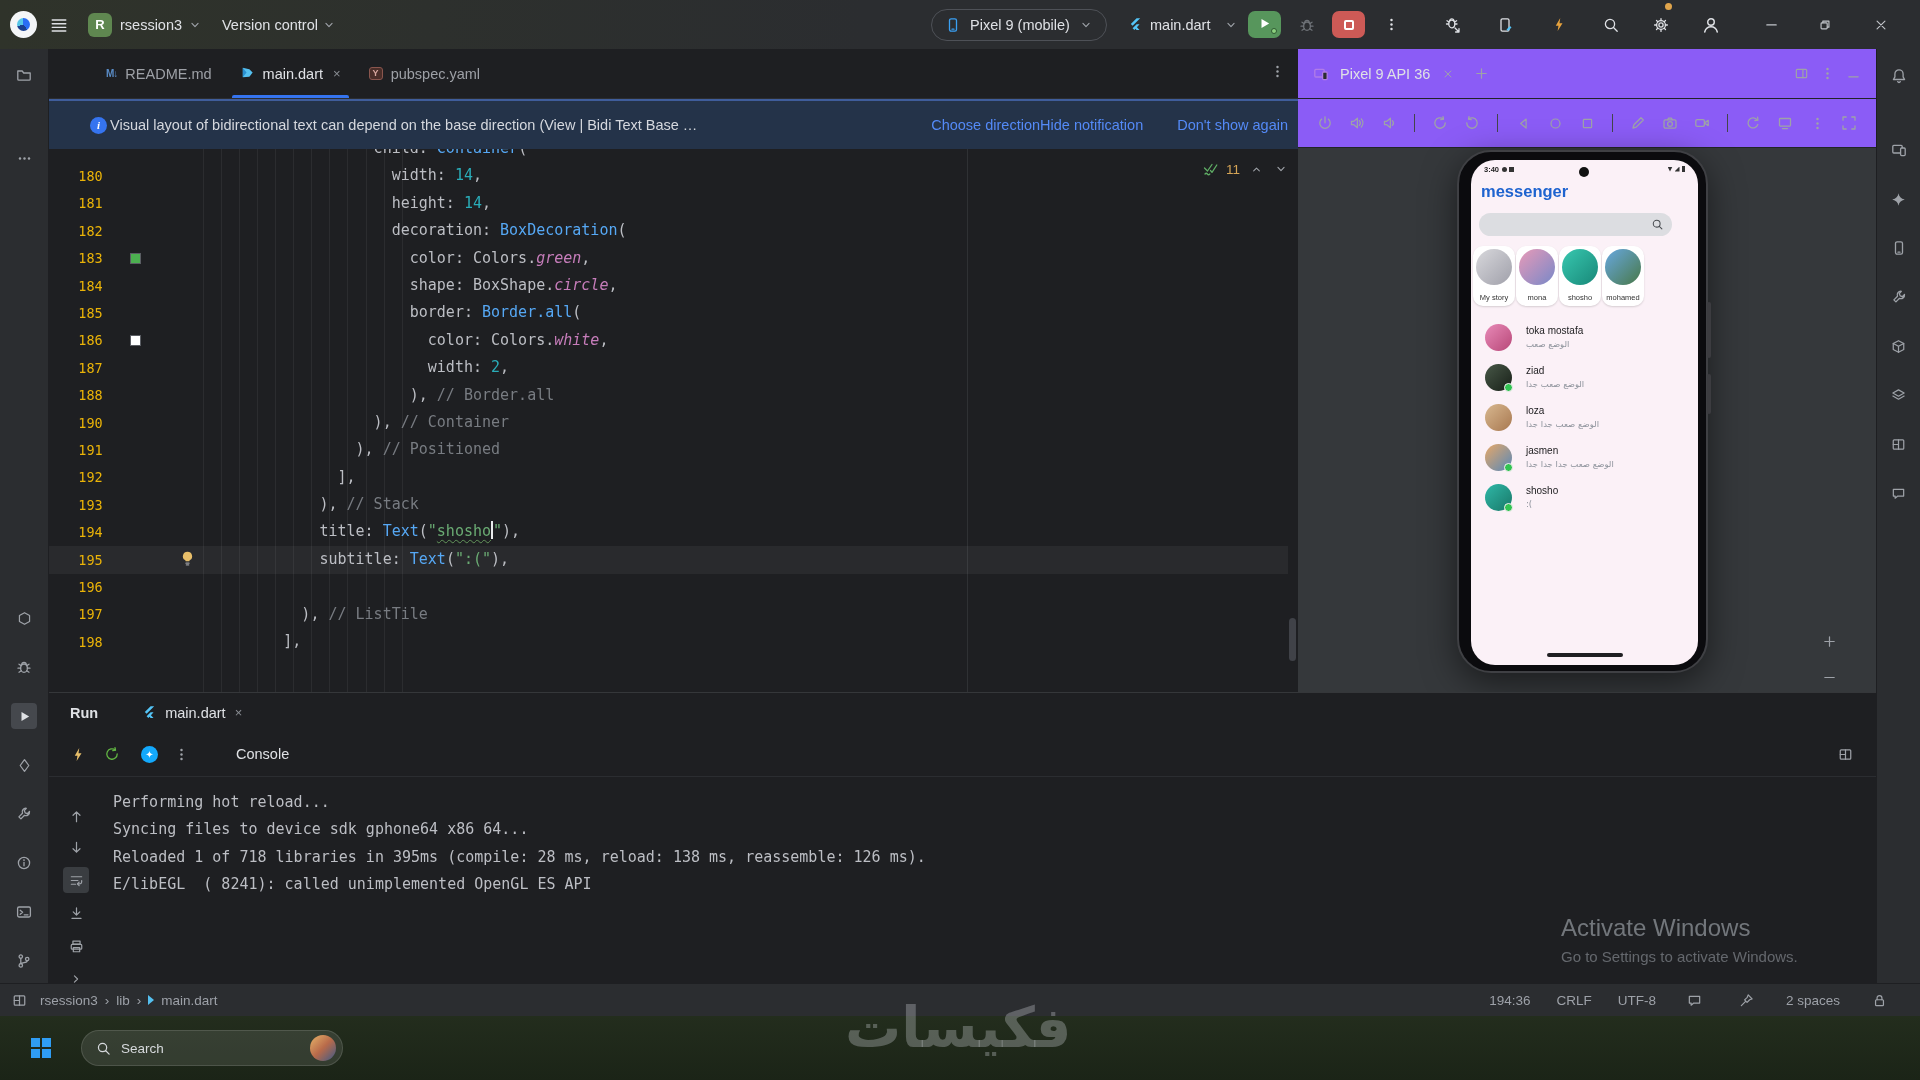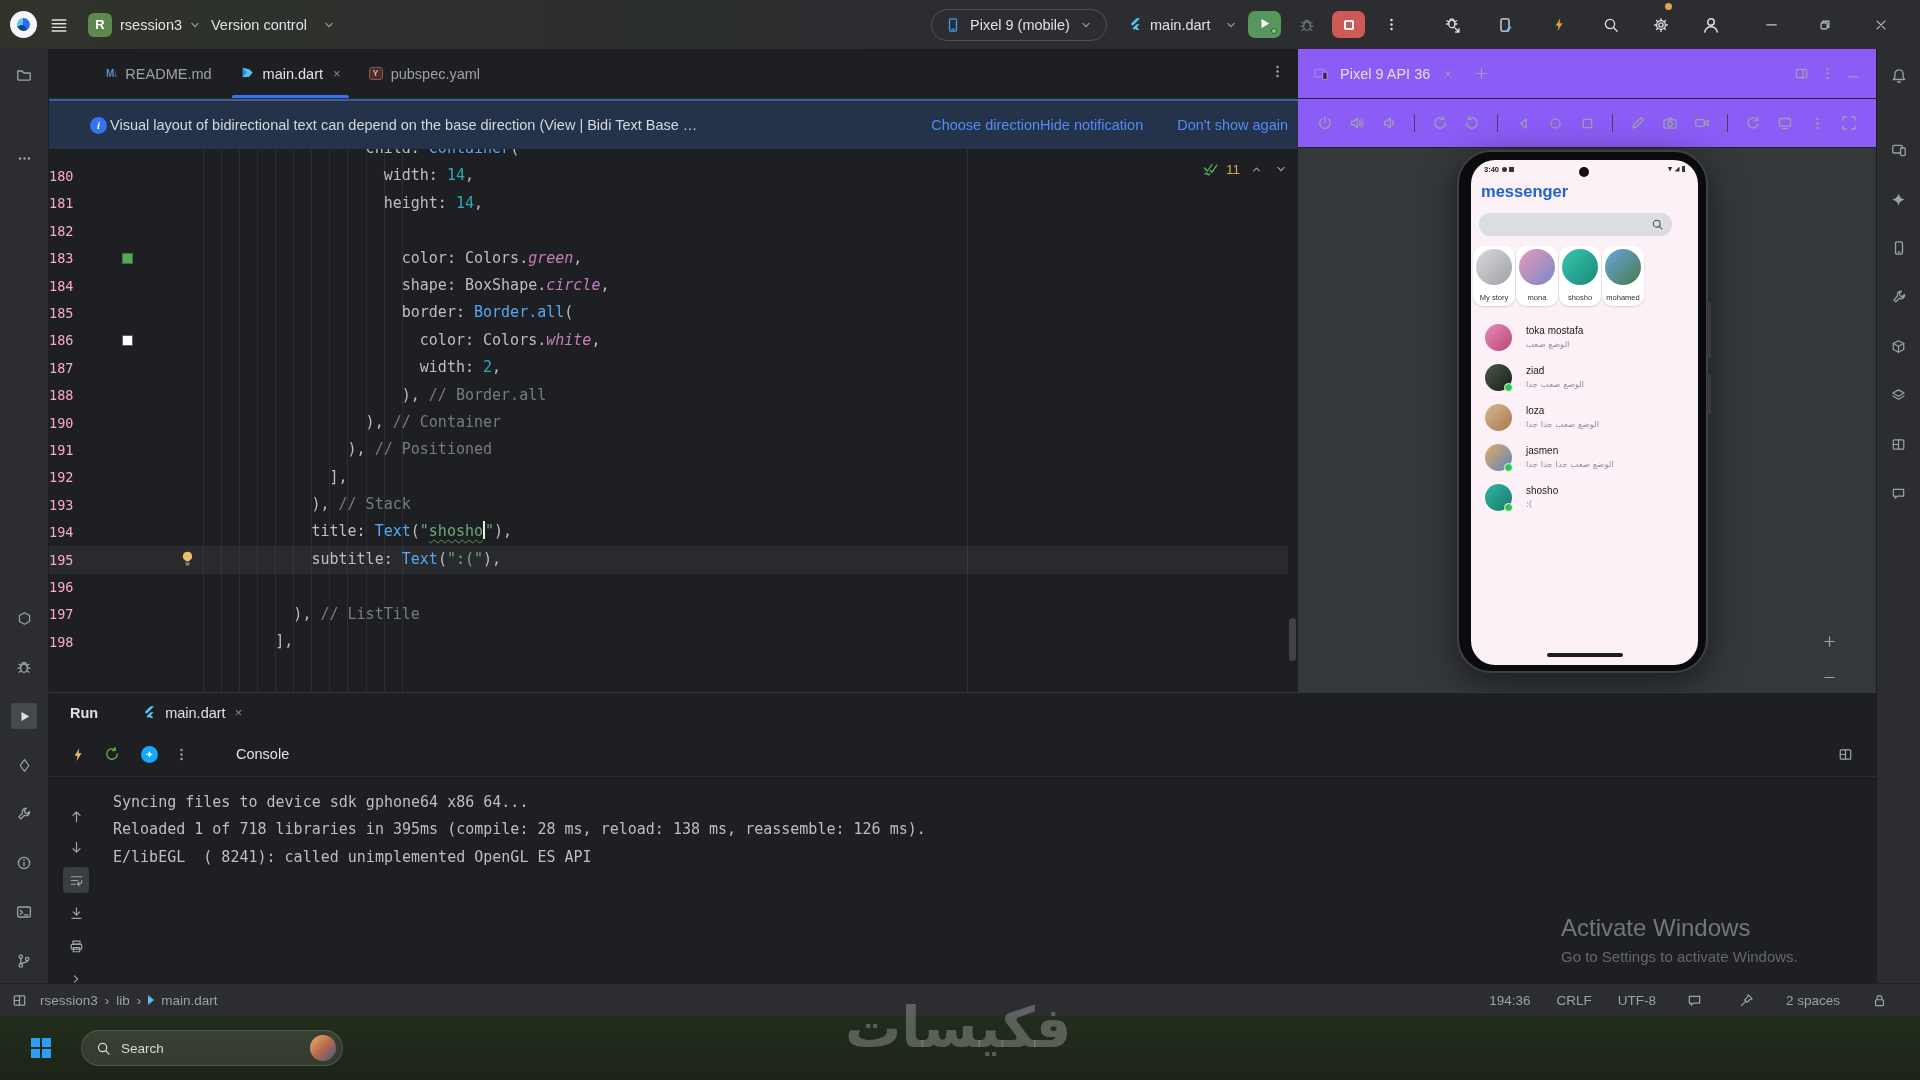--- a/index.html
+++ b/index.html
@@ -54,21 +54,21 @@
   .infoi { width:17px; height:17px; border-radius:50%; background:#3574f0; color:#fff; font-size:11px; font-weight:bold;
     display:flex; align-items:center; justify-content:center; font-family:"Liberation Serif",serif; font-style:italic; margin-left:41px; position:absolute; }
 
   
   #editor { position:absolute; left:49px; top:149px; width:1249px; height:543px; background:#1e1f22; overflow:hidden; }
   #guides { position:absolute; left:154px; top:0; width:202px; height:543px;
     background:repeating-linear-gradient(90deg, rgba(255,255,255,0.06) 0 1px, transparent 1px 18.06px); }
   #margin-guide { position:absolute; left:918px; top:0; width:1px; height:543px; background:#2f3134; }
   #caret-line { position:absolute; left:0; right:10px; top:397px; height:28px; background:rgba(255,255,255,0.05); }
   .cl { position:relative; height:27.4px; display:flex; align-items:center; }
-  .cl .ln { width:67px; text-align:left; color:#f9a8d4; font:13.5px "DejaVu Sans Mono",monospace; flex:0 0 67px; }
+  .cl .ln { width:67px; text-align:center; color:#eab308; font:13.5px "DejaVu Sans Mono",monospace; flex:0 0 67px;margin-left:8px; }
   .cl .lmark { width:22px; flex:0 0 22px; display:flex; align-items:center; justify-content:center; }
   .cl pre { font:15px/27.4px "DejaVu Sans Mono",monospace; color:#bcbec4; padding-left:47px; white-space:pre; }
   .cl.partial { margin-top:-14px; }
   .swatch { width:11px; height:11px; border:1px solid #5a5d63; }
   .tk-p { color:#bcbec4; } .tk-cls { color:#56a8f5; } .tk-num { color:#2aacb8; }
   .tk-str { color:#6aab73; } .tk-cm { color:#787c82;text-align:right; } .tk-en { color:#c77dbb; font-style:italic; }
   .tk-strw { color:#6aab73; text-decoration:underline wavy rgba(105,160,95,0.9) 1px; text-underline-offset:3px; }
   .caret-bar { display:inline-block; width:2px; height:18px; background:#e8eaec; vertical-align:-3px; }
   #bulb { position:absolute; left:130px; top:401px; }
   #inspect { position:absolute; right:8px; top:7px; display:flex; align-items:center; gap:7px; color:#9ea2a8; font-size:13.5px; }
@@ -165,21 +165,21 @@
       <span class="projchip">R</span>
     </div>
   <div class="tb" style="left:120px">rsession3</div>
   <div class="tb ib" style="left:182px;color:#9ea2a8">
       <span>
         <svg viewBox="0 0 16 16" width="14" height="14">
           <path d="M4.5 6.2l3.5 3.6 3.5-3.6"></path>
         </svg>
       </span>
     </div>
-  <div class="tb" style="left:211px">Version control</div>
+  <div class="tb" style="left:222px">Version control</div>
   <div class="tb ib" style="left:316px;color:#9ea2a8">
       <span>
         <svg viewBox="0 0 16 16" width="14" height="14">
           <path d="M4.5 6.2l3.5 3.6 3.5-3.6"></path>
         </svg>
       </span>
     </div>
 
   <div class="tb" style="left:931px;top:8px;height:33px">
     <span class="pillbtn">
@@ -501,20 +501,21 @@
         <pre><span class="tk-p">                      width: </span><span class="tk-num">14</span><span class="tk-p">,</span></pre>
       </div>
       <div class="cl">
         <span class="ln">181</span>
         <span class="lmark"></span>
         <pre><span class="tk-p">                      height: </span><span class="tk-num">14</span><span class="tk-p">,</span></pre>
       </div>
       <div class="cl">
         <span class="ln">182</span>
         <span class="lmark"></span>
+        <pre><span class="tk-p">                      decoration: </span><span class="tk-cls">BoxDecoration</span><span class="tk-p">(</span></pre>
       </div>
       <div class="cl">
         <span class="ln">183</span>
         <span class="lmark">
           <span class="swatch" style="background: rgb(76, 175, 80);"></span>
         </span>
         <pre><span class="tk-p">                        color: Colors.</span><span class="tk-en">green</span><span class="tk-p">,</span></pre>
       </div>
       <div class="cl">
         <span class="ln">184</span>
@@ -946,21 +947,21 @@
           <rect x="2.4" y="5.8" width="11.2" height="5" rx="1"></rect>
           <rect x="4.6" y="9.2" width="6.8" height="4.4"></rect>
         </svg>
       </span>
       <span class="ib" style="position: absolute; top: 177px; left: 6px;">
         <svg viewBox="0 0 16 16" width="14" height="14">
           <path d="M6.2 4.5L9.8 8l-3.6 3.5"></path>
         </svg>
       </span>
     </div>
-  <div id="console"><div>Syncing files to device sdk gphone64 x86 64...</div><div>Reloaded 1 of 718 libraries in 395ms (compile: 28 ms, reload: 138 ms, reassemble: 126 ms).</div><div>E/libEGL  ( 8241): called unimplemented OpenGL ES API</div></div>
+  <div id="console"><div>Performing hot reload...</div><div>Syncing files to device sdk gphone64 x86 64...</div><div>Reloaded 1 of 718 libraries in 395ms (compile: 28 ms, reload: 138 ms, reassemble: 126 ms).</div><div>E/libEGL  ( 8241): called unimplemented OpenGL ES API</div></div>
 </div>
 
 <div id="statusbar">
   <span class="ib" style="margin-left:6px">
       <span>
         <svg viewBox="0 0 16 16" width="15" height="15">
           <rect x="2.4" y="3" width="11.2" height="10" rx="1"></rect>
           <path d="M8 3v10M2.4 8H8"></path>
         </svg>
       </span>

